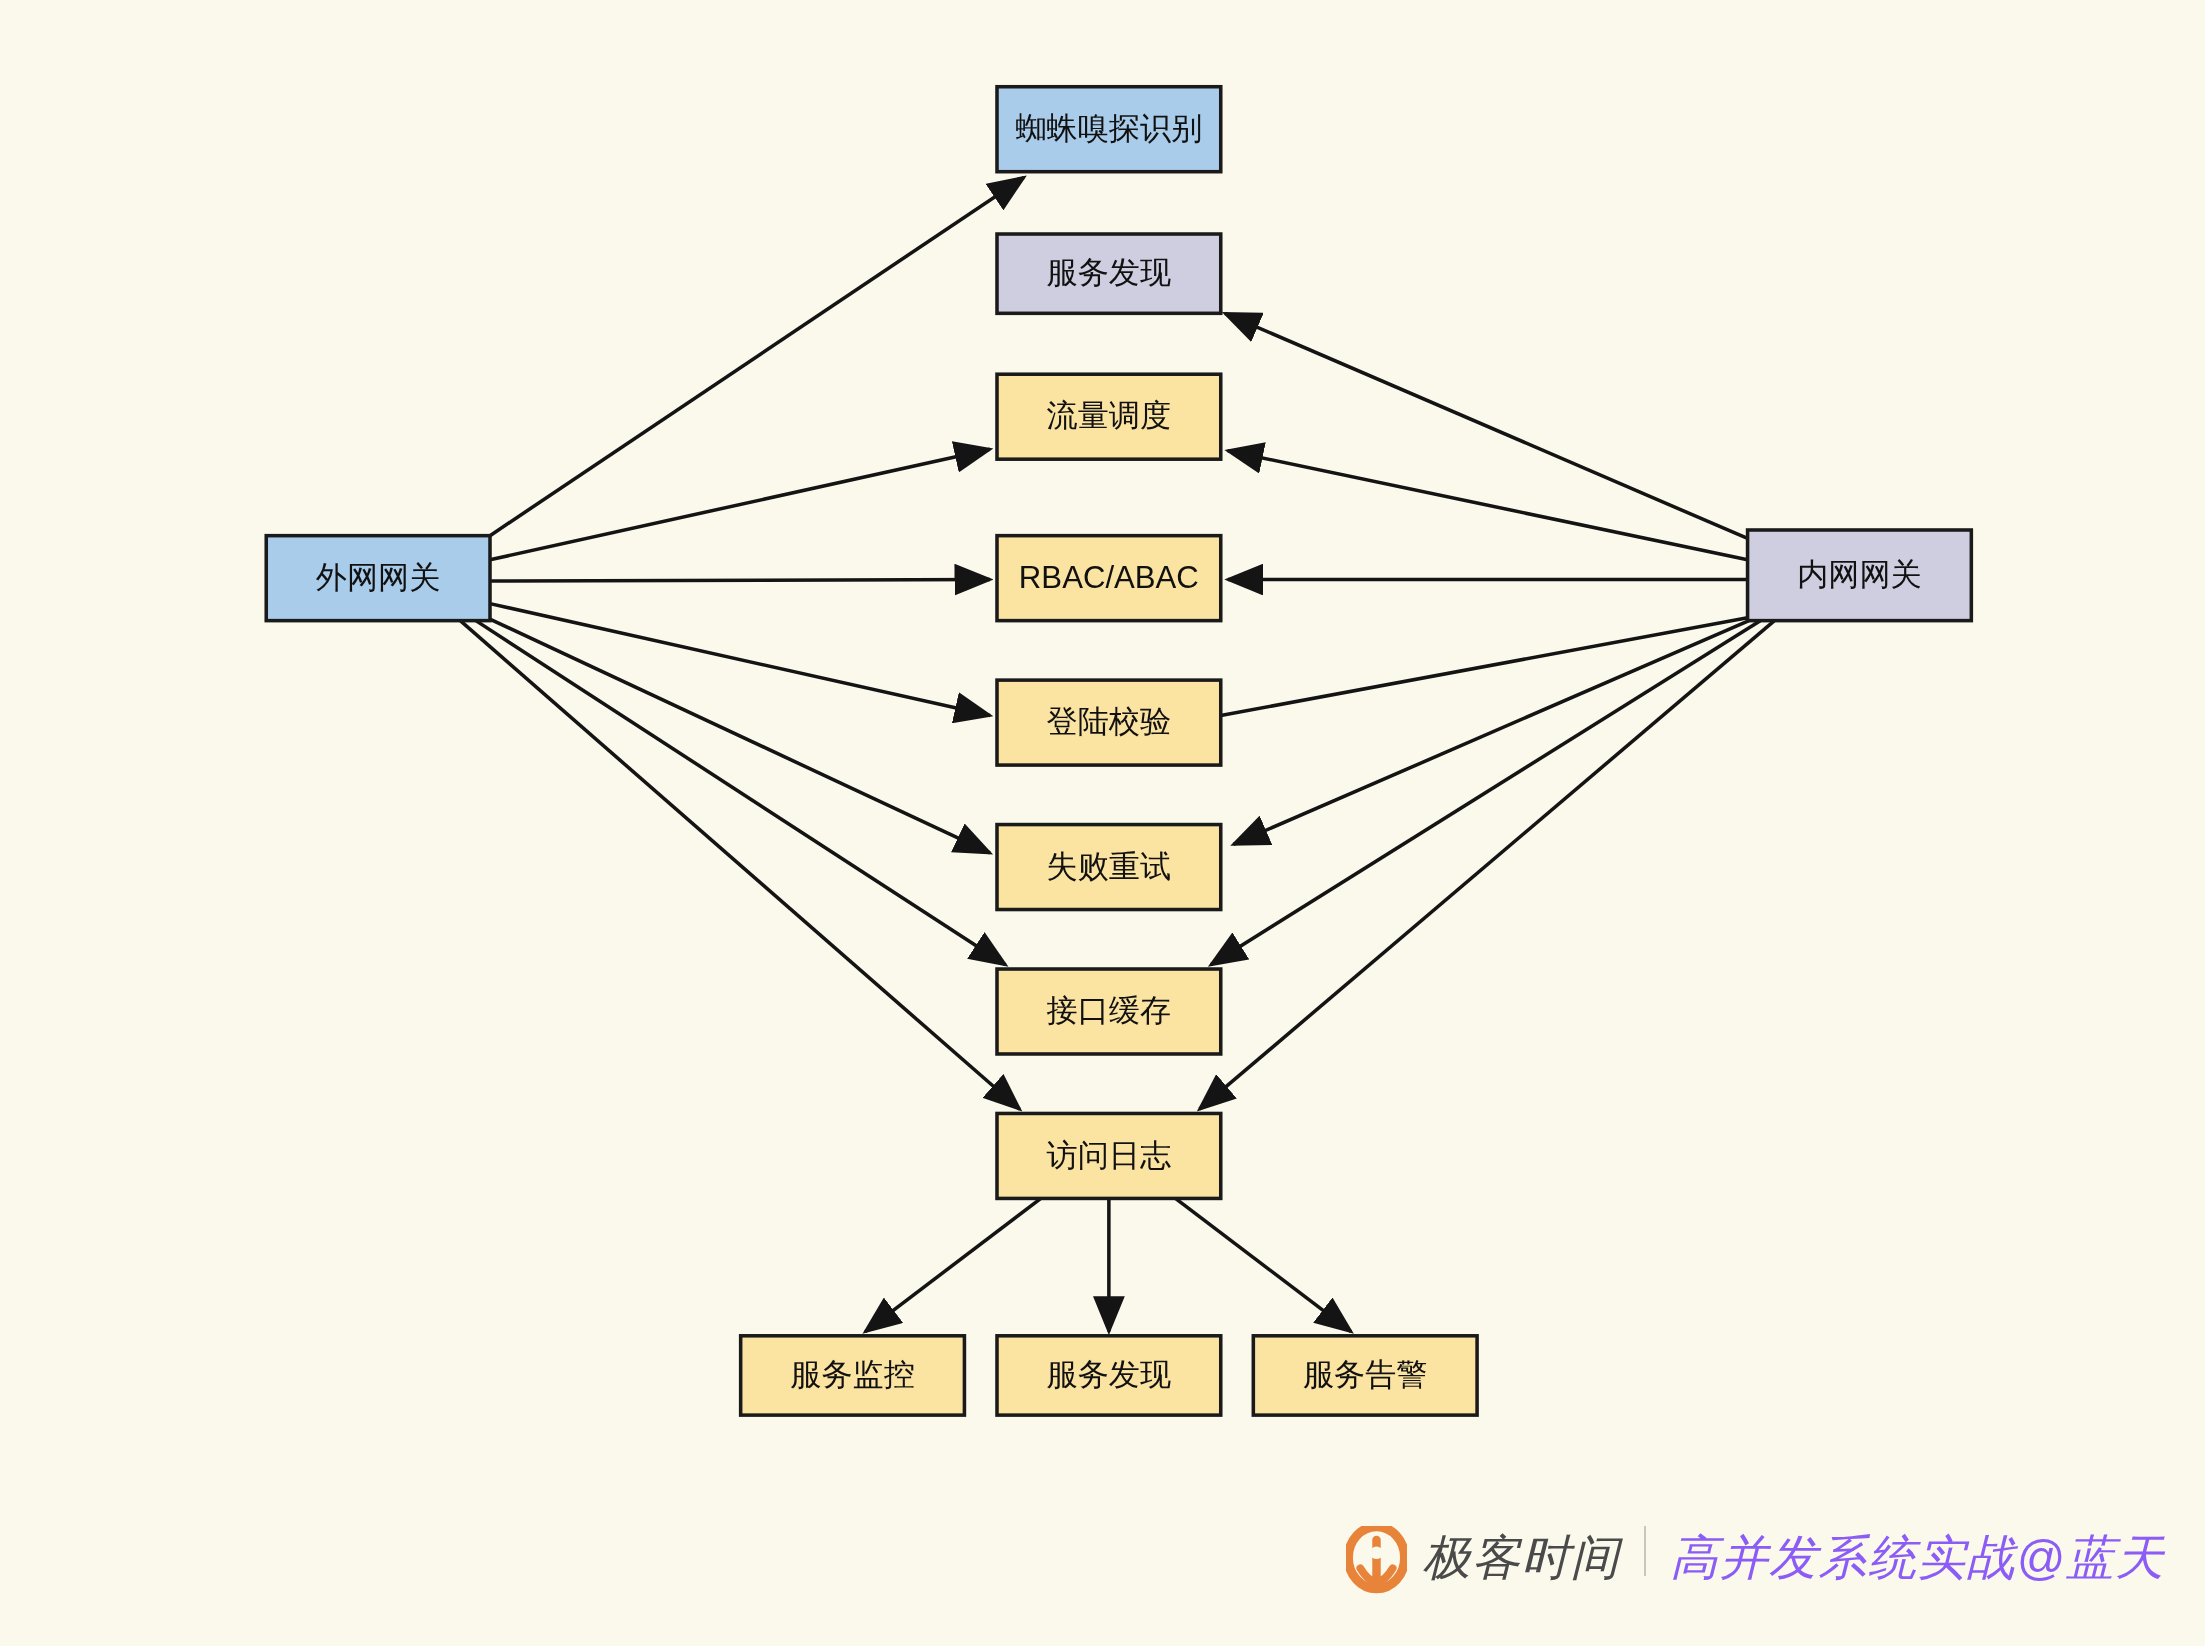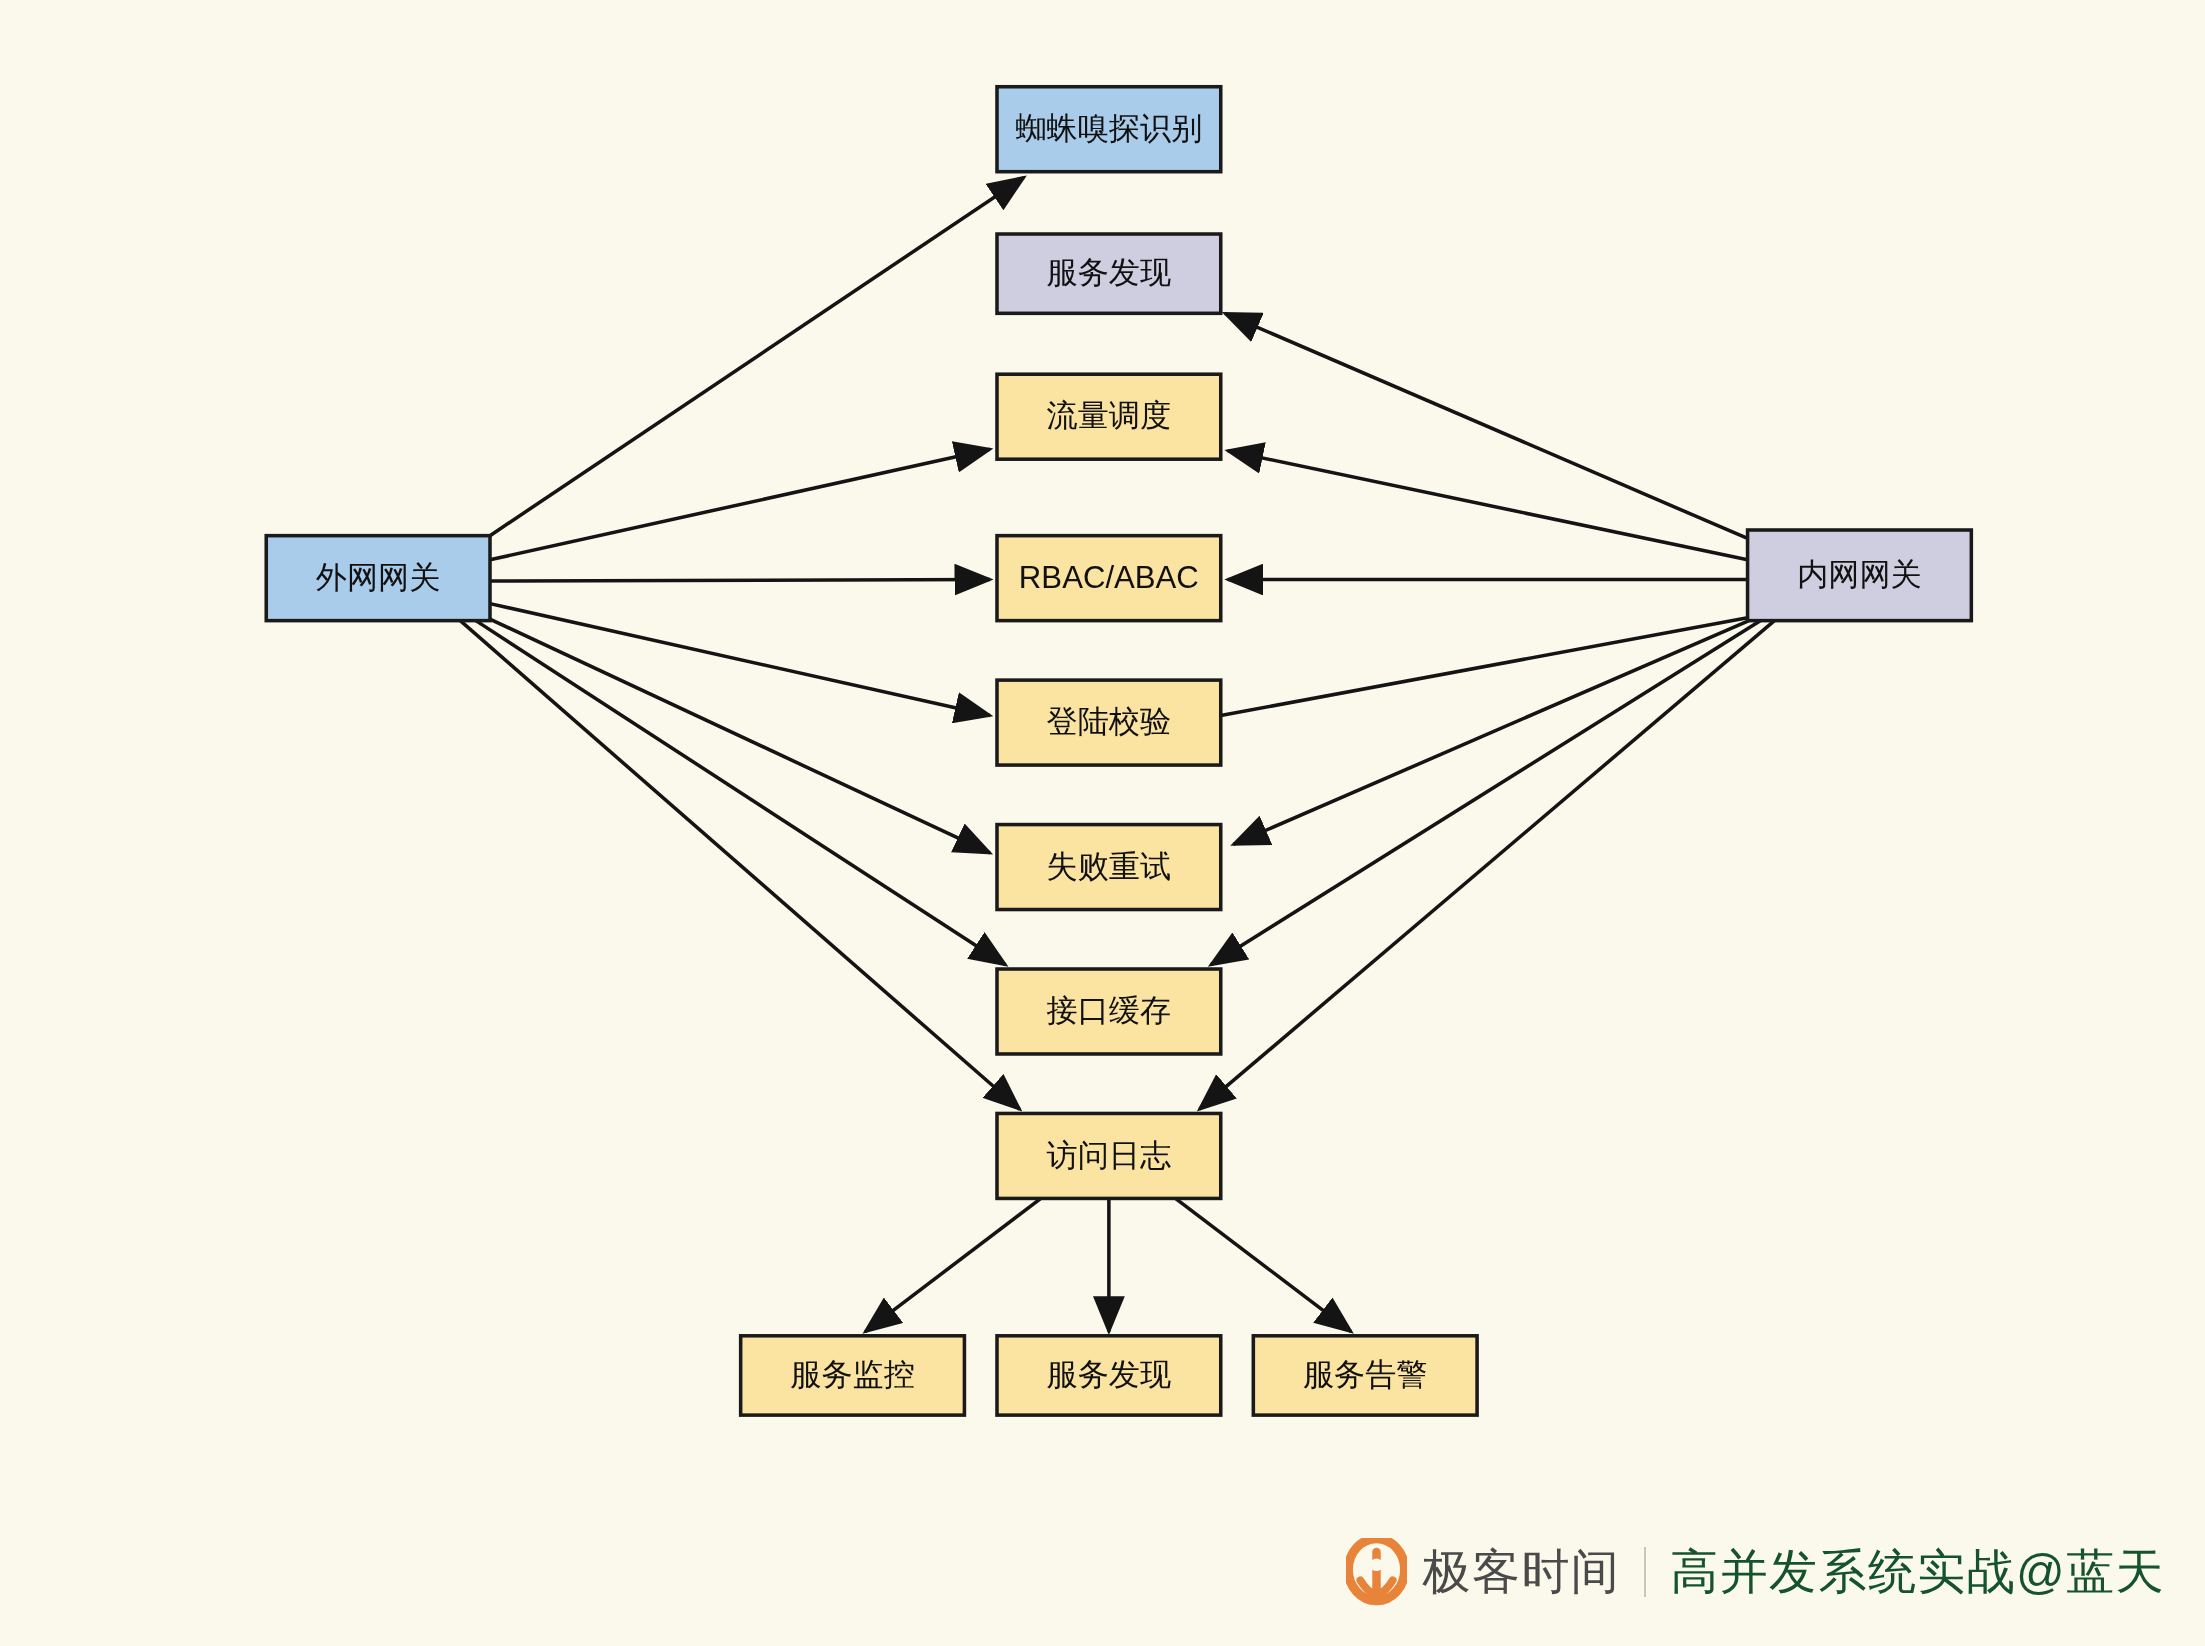--- a/index.html
+++ b/index.html
@@ -20,36 +20,36 @@
     text-anchor:middle;
     dominant-baseline:middle;
     paint-order:stroke;
   }
   .edge{stroke:#141414;stroke-width:5;fill:none;}
   
   #footer{
     position:absolute;
     left:1346px;top:1526px;
     height:92px;
-    display:flex;align-items:center;gap:0px;
+    display:flex;gap:0px;font-style:italic;
   }
   #footer .logo{
     width:61px;height:69px;position:relative;margin-right:15.6px;
   }
   #footer .logo svg{display:block;}
   #footer .brand{
     font-size:48px;color:#4a4a4a;letter-spacing:1.4px;
     font-family:"Liberation Sans","DejaVu Sans",sans-serif;
     white-space:nowrap;
   }
   #footer .divider{
     width:2.1px;height:50px;background:#c9c6bb;margin:0 24px;
   }
   #footer .course{
-    font-size:48px;color:#14532d;letter-spacing:1.4px;
+    font-size:48px;color:#8b5cf6;letter-spacing:1.4px;
     font-family:"Liberation Sans","DejaVu Sans",sans-serif;
     white-space:nowrap;
   }
 </style>
 </head>
 <body>
 
 <div id="stage">
 
   <svg id="diagram" viewBox="0 0 3114 2325">

